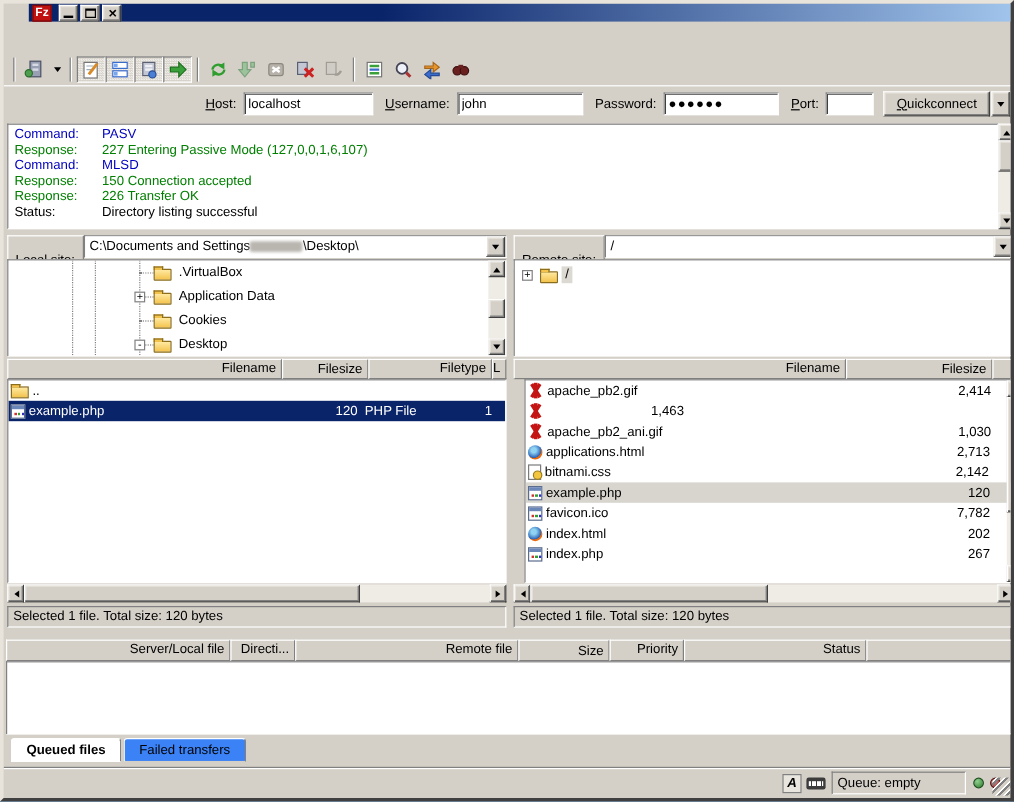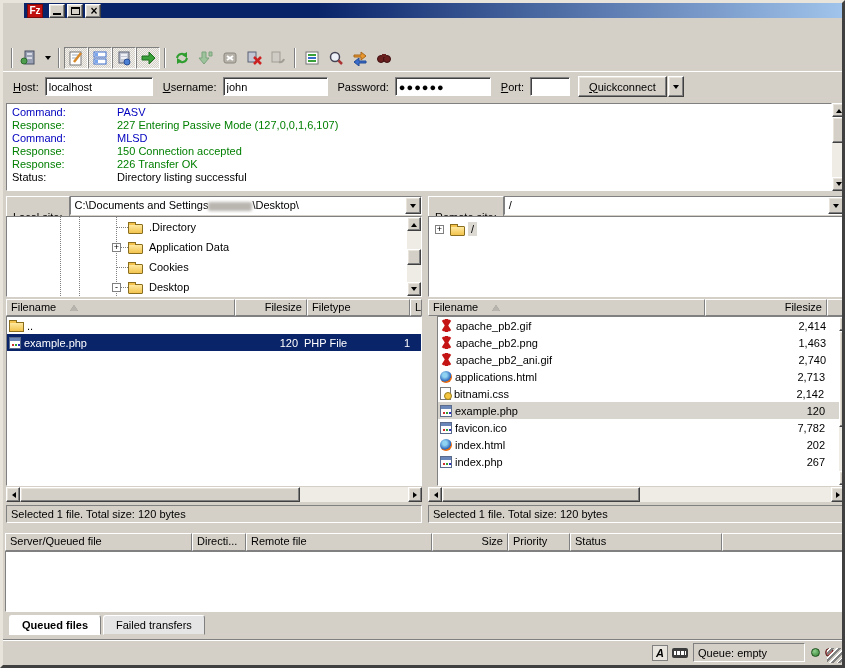--- a/index.html
+++ b/index.html
@@ -30,30 +30,30 @@
   
   .toolbar{position:absolute;left:0;top:42px;width:839px;height:26px;display:flex;align-items:center;padding-left:4px;}
   .tb-sep{width:2px;height:20px;border-left:1px solid #808080;border-right:1px solid #fff;margin:0 4px;}
   .tb-btn{width:24px;height:22px;display:flex;align-items:center;justify-content:center;border:1px solid transparent;}
   .tb-btn.pressed{border-color:#808080 #fff #fff #808080;
       background-image:repeating-conic-gradient(#f4f2ee 0% 25%,#d4d0c8 0% 50%);background-size:2px 2px;}
   .tb-drop{width:13px;height:22px;display:flex;align-items:center;justify-content:center;}
   .arrow-down{width:0;height:0;border:3px solid transparent;border-top:4px solid #000;margin-top:3px;}
   
   .qcbar{position:absolute;left:0;top:68px;width:839px;height:30px;display:flex;align-items:center;
-         border-top:1px solid #fff;}
+         border-top:1px solid #fff;justify-content:flex-end;}
   .qc-label{margin:0 6px 0 10px;}
   .ul::first-letter{text-decoration:underline;}
   .qc-input{height:19px;font-size:11px;padding:1px 3px;outline:none;}
   input.qc-input{background:#fff;}
   .qc-btn{height:21px;padding:2px 10px;font-size:11px;margin-left:8px;}
   .qc-btn-drop{width:16px;height:21px;display:inline-flex;align-items:center;justify-content:center;margin-left:1px;}
   
   .log{position:absolute;left:3px;top:100px;width:826px;height:88px;background:#fff;overflow:hidden;padding:2px 0;}
-  .log-line{display:flex;line-height:13px;gap:32px;}
+  .log-line{display:flex;line-height:13px;}
   .log-label{width:78px;padding-left:5px;flex:none;}
   .cmd{color:#0000bf;}
   .resp{color:#007f00;}
   .stat{color:#000;}
   
   .vscroll{position:absolute;width:14px;background:#efece5;}
   .hscroll{position:absolute;height:15px;background:#efece5;}
   .sb-btn{position:absolute;width:14px;height:14px;display:flex;align-items:center;justify-content:center;}
   .sb-thumb{position:absolute;}
   .tri{width:0;height:0;border:3px solid transparent;}
@@ -71,21 +71,21 @@
   .tree{position:absolute;top:213px;height:81px;background:#fff;overflow:hidden;}
   .tree-vline{position:absolute;top:0;bottom:0;border-left:1px dotted #808080;}
   .tree-row{position:absolute;height:20px;display:flex;align-items:center;}
   .tree-conn{border-top:1px dotted #808080;height:0;}
   .expander{width:9px;height:9px;background:#fff;border:1px solid #808080;font-size:9px;line-height:7px;text-align:center;flex:none;}
   .tree-label{padding:1px 3px;white-space:nowrap;}
   .folder{width:15px;height:10px;background:linear-gradient(#ffe9a0,#f3c34d);border:1px solid #8a6d1d;border-radius:1px;position:relative;margin:3px 3px 0 3px;flex:none;}
   .folder::before{content:"";position:absolute;top:-3px;left:-1px;width:6px;height:2px;background:#f3c34d;border:1px solid #8a6d1d;border-bottom:none;}
   
   .hdr-row{position:absolute;top:296px;height:17px;display:flex;}
-  .hdr{padding:1px 4px;white-space:nowrap;overflow:hidden;display:flex;align-items:flex-start;}
+  .hdr{padding:1px 4px;white-space:nowrap;overflow:hidden;display:flex;align-items:flex-end;flex-direction:column;}
   .hdr.right{justify-content:flex-end;}
   .sort-asc{width:0;height:0;border:4px solid transparent;border-bottom:6px solid #b8b5ae;margin-left:14px;filter:drop-shadow(0 0 0.5px #807d76);}
   .list{position:absolute;top:313px;height:170px;background:#fff;overflow:hidden;}
   .lrow{display:flex;height:17px;align-items:center;}
   .fi{display:inline-block;margin:0 3px 0 2px;position:relative;flex:none;}
   .cell{white-space:nowrap;overflow:hidden;padding:0 4px 0 0;}
   .cell.num{text-align:right;padding-right:6px;flex:none;}
   .sel-navy{background:#0a246a;color:#fff;}
   .sel-gray{background:#d8d5ce;}
   .status-row{position:absolute;top:502px;height:18px;border:1px solid;border-color:#808080 #fff #fff #808080;padding:2px 4px;white-space:nowrap;background:#d4d0c8;}
@@ -102,21 +102,21 @@
   .ic-css::after{content:"";position:absolute;right:-2px;bottom:-1px;width:6px;height:6px;border-radius:50%;background:#f4c63f;border:1px solid #9a7d1d;}
   .ic-php{width:12px;height:12px;background:#fff;border:1px solid #5a6b8c;}
   .ic-php::before{content:"";position:absolute;top:0;left:0;right:0;height:3px;background:#6b86b8;}
   .ic-php::after{content:"";position:absolute;bottom:2px;left:2px;width:8px;height:2px;
        background:linear-gradient(90deg,#d03030 0 2px,#fff 2px 3px,#30a030 3px 5px,#fff 5px 6px,#3030c0 6px 8px);}
   
   .q-hdr{position:absolute;left:2px;top:530px;width:841px;height:18px;display:flex;}
   .q-body{position:absolute;left:2px;top:548px;width:841px;height:61px;background:#fff;border:1px solid;border-color:#808080 #fff #fff #808080;}
   
   .tabs{position:absolute;left:6px;top:611px;height:21px;display:flex;align-items:flex-end;}
-  .tab{padding:3px 12px;margin-right:2px;background:#e5e5e5;border:1px solid;border-color:#fff #808080 #d4d0c8 #fff;border-radius:3px 3px 0 0;white-space:nowrap;}
+  .tab{padding:3px 12px;margin-right:2px;background:#3b82f6;border:1px solid;border-color:#fff #808080 #d4d0c8 #fff;border-radius:3px 3px 0 0;white-space:nowrap;}
   .tab.active{background:#fff;font-weight:bold;border-color:#fff #808080 #fff #fff;position:relative;top:0;}
   
   .sb-groove{position:absolute;left:0;top:636px;width:839px;height:2px;border-top:1px solid #808080;border-bottom:1px solid #fff;}
   .statusbar{position:absolute;left:0;top:639px;width:839px;height:23px;}
   .dt-icon{position:absolute;left:649px;top:3px;width:16px;height:16px;border:1px solid #808080;background:#e8e5de;
            font-style:italic;font-weight:bold;font-size:11px;text-align:center;line-height:14px;}
   .spd-icon{position:absolute;left:669px;top:6px;width:16px;height:10px;background:#3c3c3c;border-radius:2px;}
   .spd-icon::after{content:"";position:absolute;left:2px;top:3px;width:12px;height:4px;
            background:linear-gradient(90deg,#fff 0 2px,transparent 2px 3px,#fff 3px 6px,transparent 6px 7px,#fff 7px 10px,transparent 10px 11px,#fff 11px 12px);}
   .queue-field{position:absolute;left:690px;top:1px;width:112px;height:19px;padding:3px 4px;white-space:nowrap;background:#d4d0c8;}
@@ -342,21 +342,21 @@
         </span>
     </span>
   </div>
   <div class="tree sunken-flat" style="left:3px;width:416px;">
     <span class="tree-vline" style="left:53px"></span>
     <span class="tree-vline" style="left:72px"></span>
     <span class="tree-vline" style="left:109px"></span>
     <div class="tree-row" style="left:0;top:0;">
       <span class="tree-conn" style="position:absolute;left:109px;width:12px;"></span>
       <span style="margin-left:121px" class="folder"></span>
-      <span class="tree-label">.Directory</span>
+      <span class="tree-label">.VirtualBox</span>
     </div>
     <div class="tree-row" style="left:0;top:20px;">
       <span class="expander" style="position:absolute;left:105px;">+</span>
       <span class="tree-conn" style="position:absolute;left:114px;width:7px;"></span>
       <span style="margin-left:121px" class="folder"></span>
       <span class="tree-label">Application Data</span>
     </div>
     <div class="tree-row" style="left:0;top:40px;">
       <span class="tree-conn" style="position:absolute;left:109px;width:12px;"></span>
       <span style="margin-left:121px" class="folder"></span>
@@ -450,29 +450,28 @@
         <span class="fi ic-img">
           <b></b>
         </span>
         <span class="cell" style="width:256px">apache_pb2.gif</span>
         <span class="cell num" style="width:120px">2,414</span>
       </div>
     <div class="lrow">
         <span class="fi ic-img">
           <b></b>
         </span>
-        <span class="cell" style="width:256px">apache_pb2.png</span>
         <span class="cell num" style="width:120px">1,463</span>
       </div>
     <div class="lrow">
         <span class="fi ic-img">
           <b></b>
         </span>
         <span class="cell" style="width:256px">apache_pb2_ani.gif</span>
-        <span class="cell num" style="width:120px">2,740</span>
+        <span class="cell num" style="width:120px">1,030</span>
       </div>
     <div class="lrow">
         <span class="fi ic-html"></span>
         <span class="cell" style="width:256px">applications.html</span>
         <span class="cell num" style="width:120px">2,713</span>
       </div>
     <div class="lrow">
         <span class="fi ic-css"></span>
         <span class="cell" style="width:256px">bitnami.css</span>
         <span class="cell num" style="width:120px">2,142</span>
@@ -513,21 +512,21 @@
       </span>
     <span class="sb-thumb btn3d" style="left:14px;top:0;width:198px;height:15px;"></span>
     <span class="sb-btn btn3d" style="right:0;top:0;height:15px;">
         <span class="tri right"></span>
       </span>
   </div>
   <div class="status-row" style="left:425px;width:417px;">Selected 1 file. Total size: 120 bytes</div>
 
   <div class="q-hdr">
     <span class="hdr raised" style="width:187px">
-        <span>Server/Queued file</span>
+        <span>Server/Local file</span>
       </span>
     <span class="hdr raised" style="width:54px">
         <span>Directi...</span>
       </span>
     <span class="hdr raised" style="width:186px">
         <span>Remote file</span>
       </span>
     <span class="hdr raised right" style="width:76px">
         <span>Size</span>
       </span>

